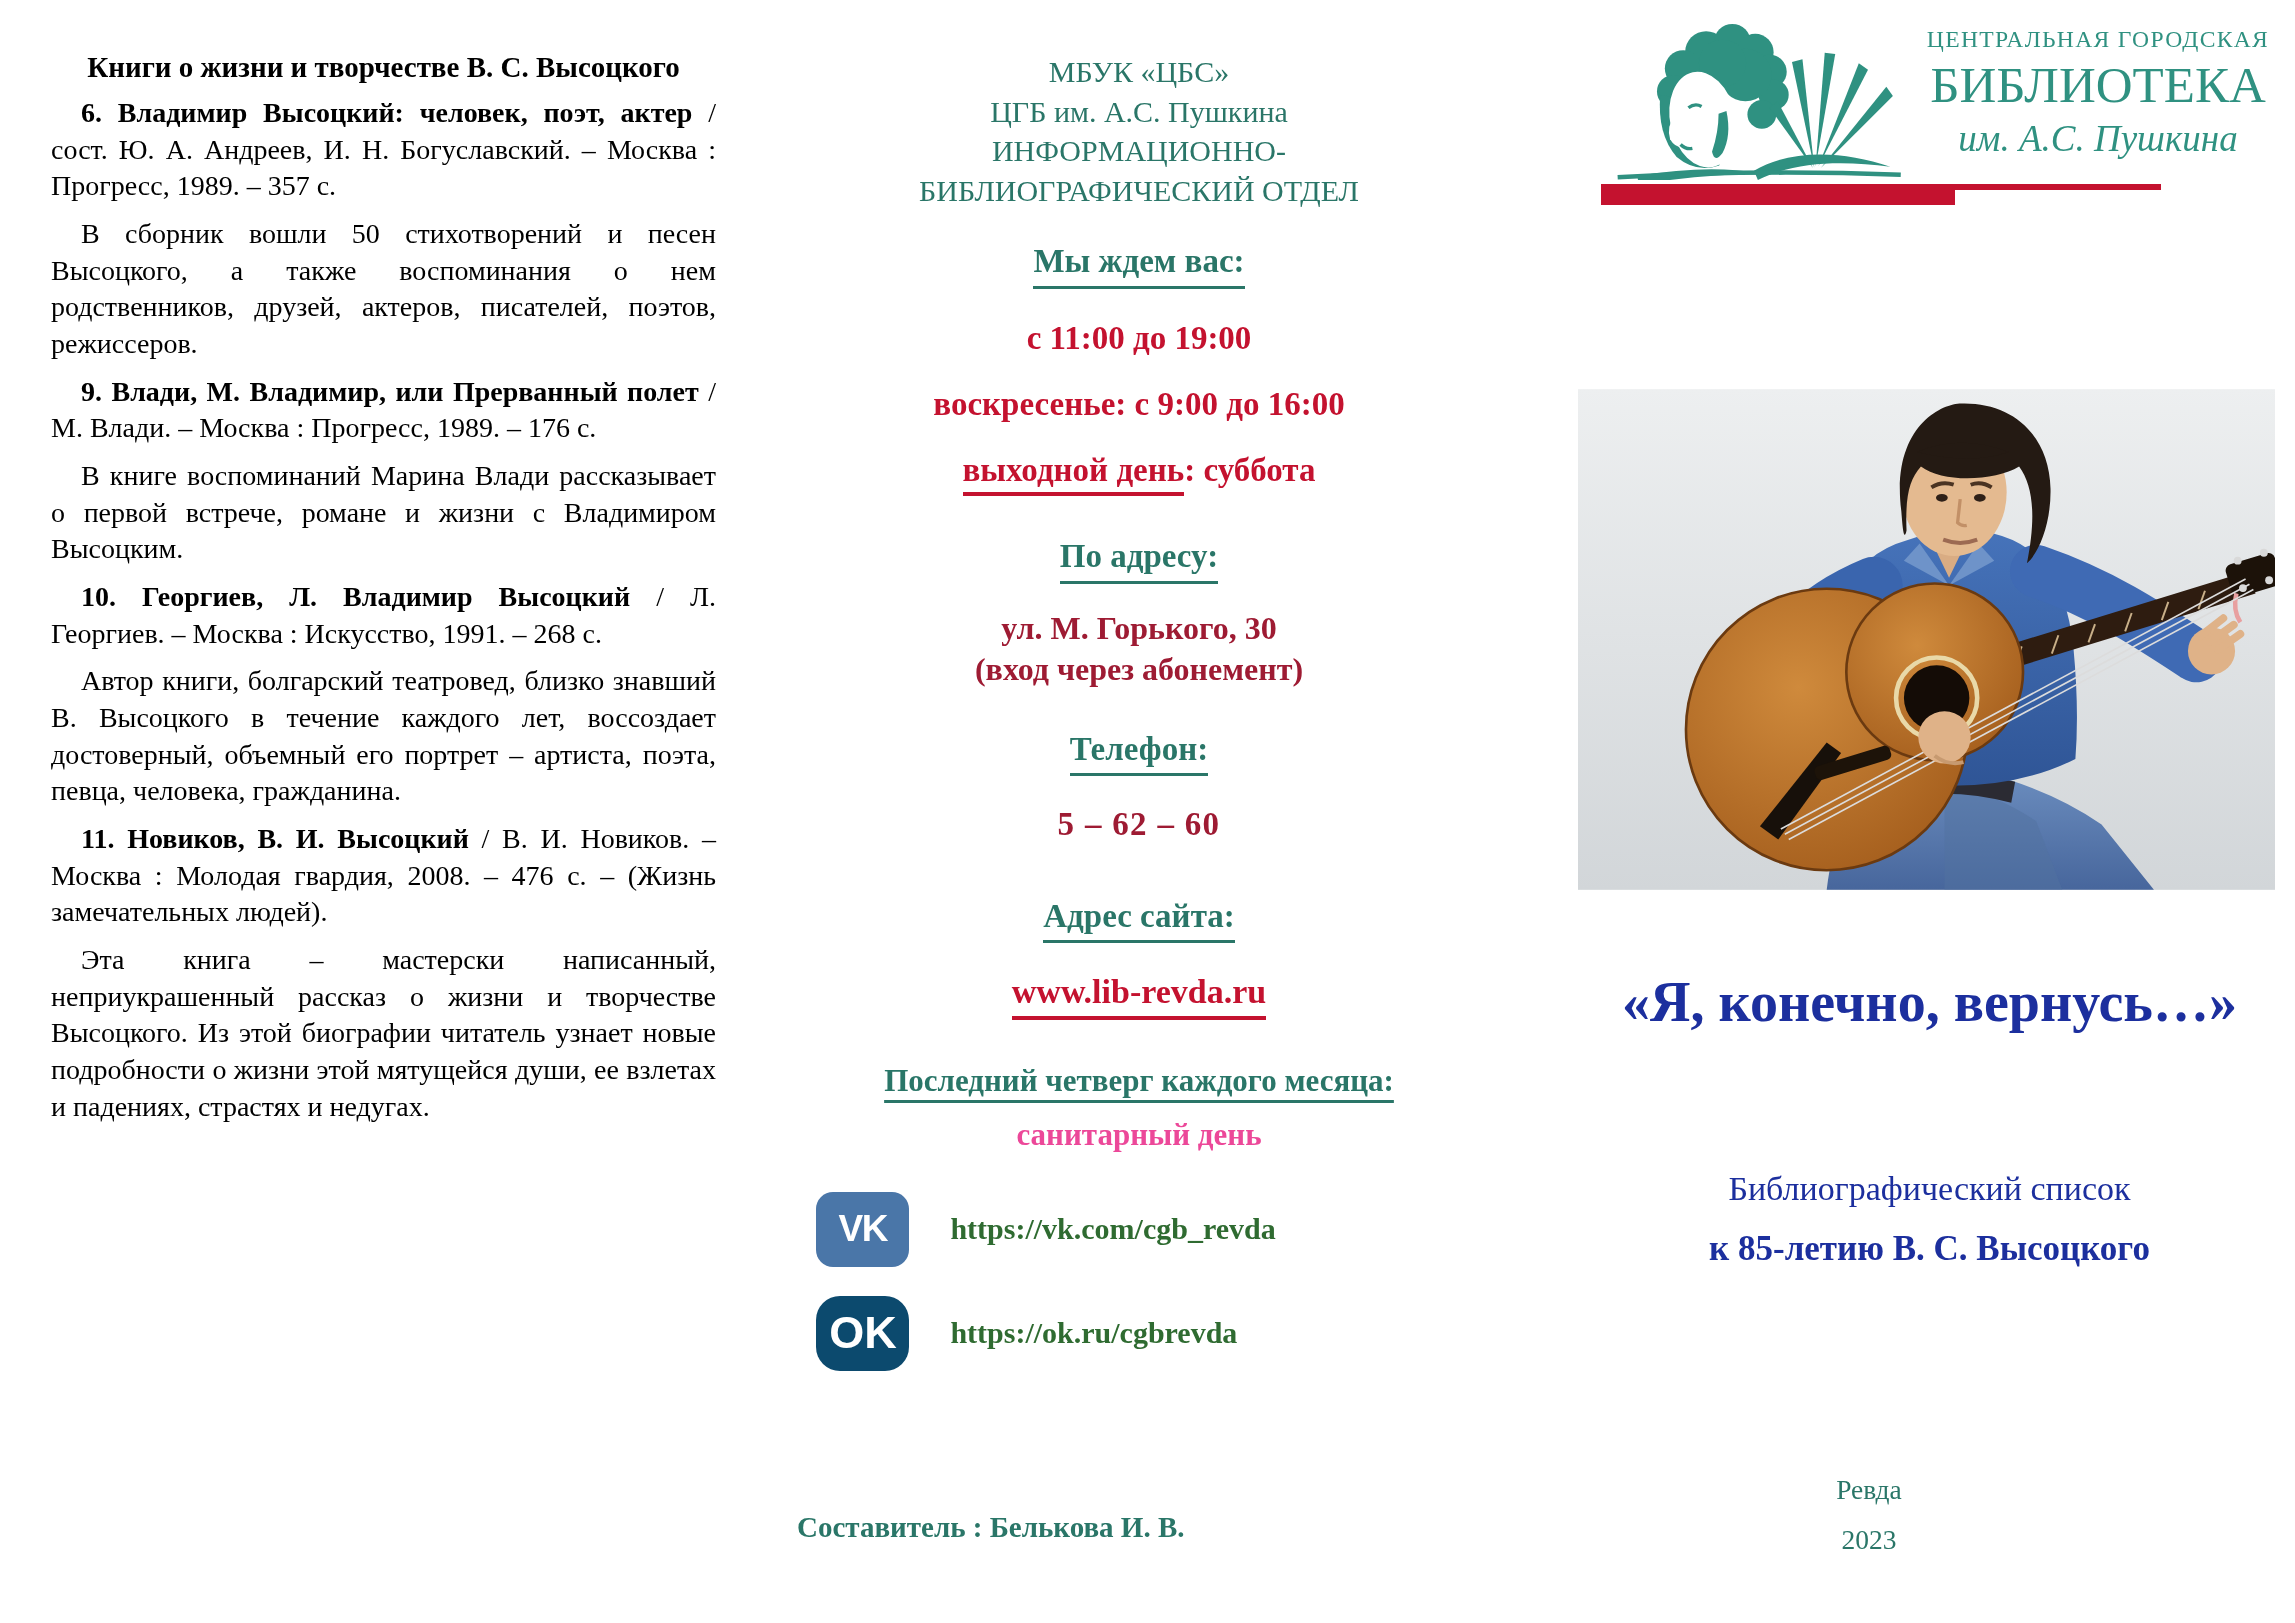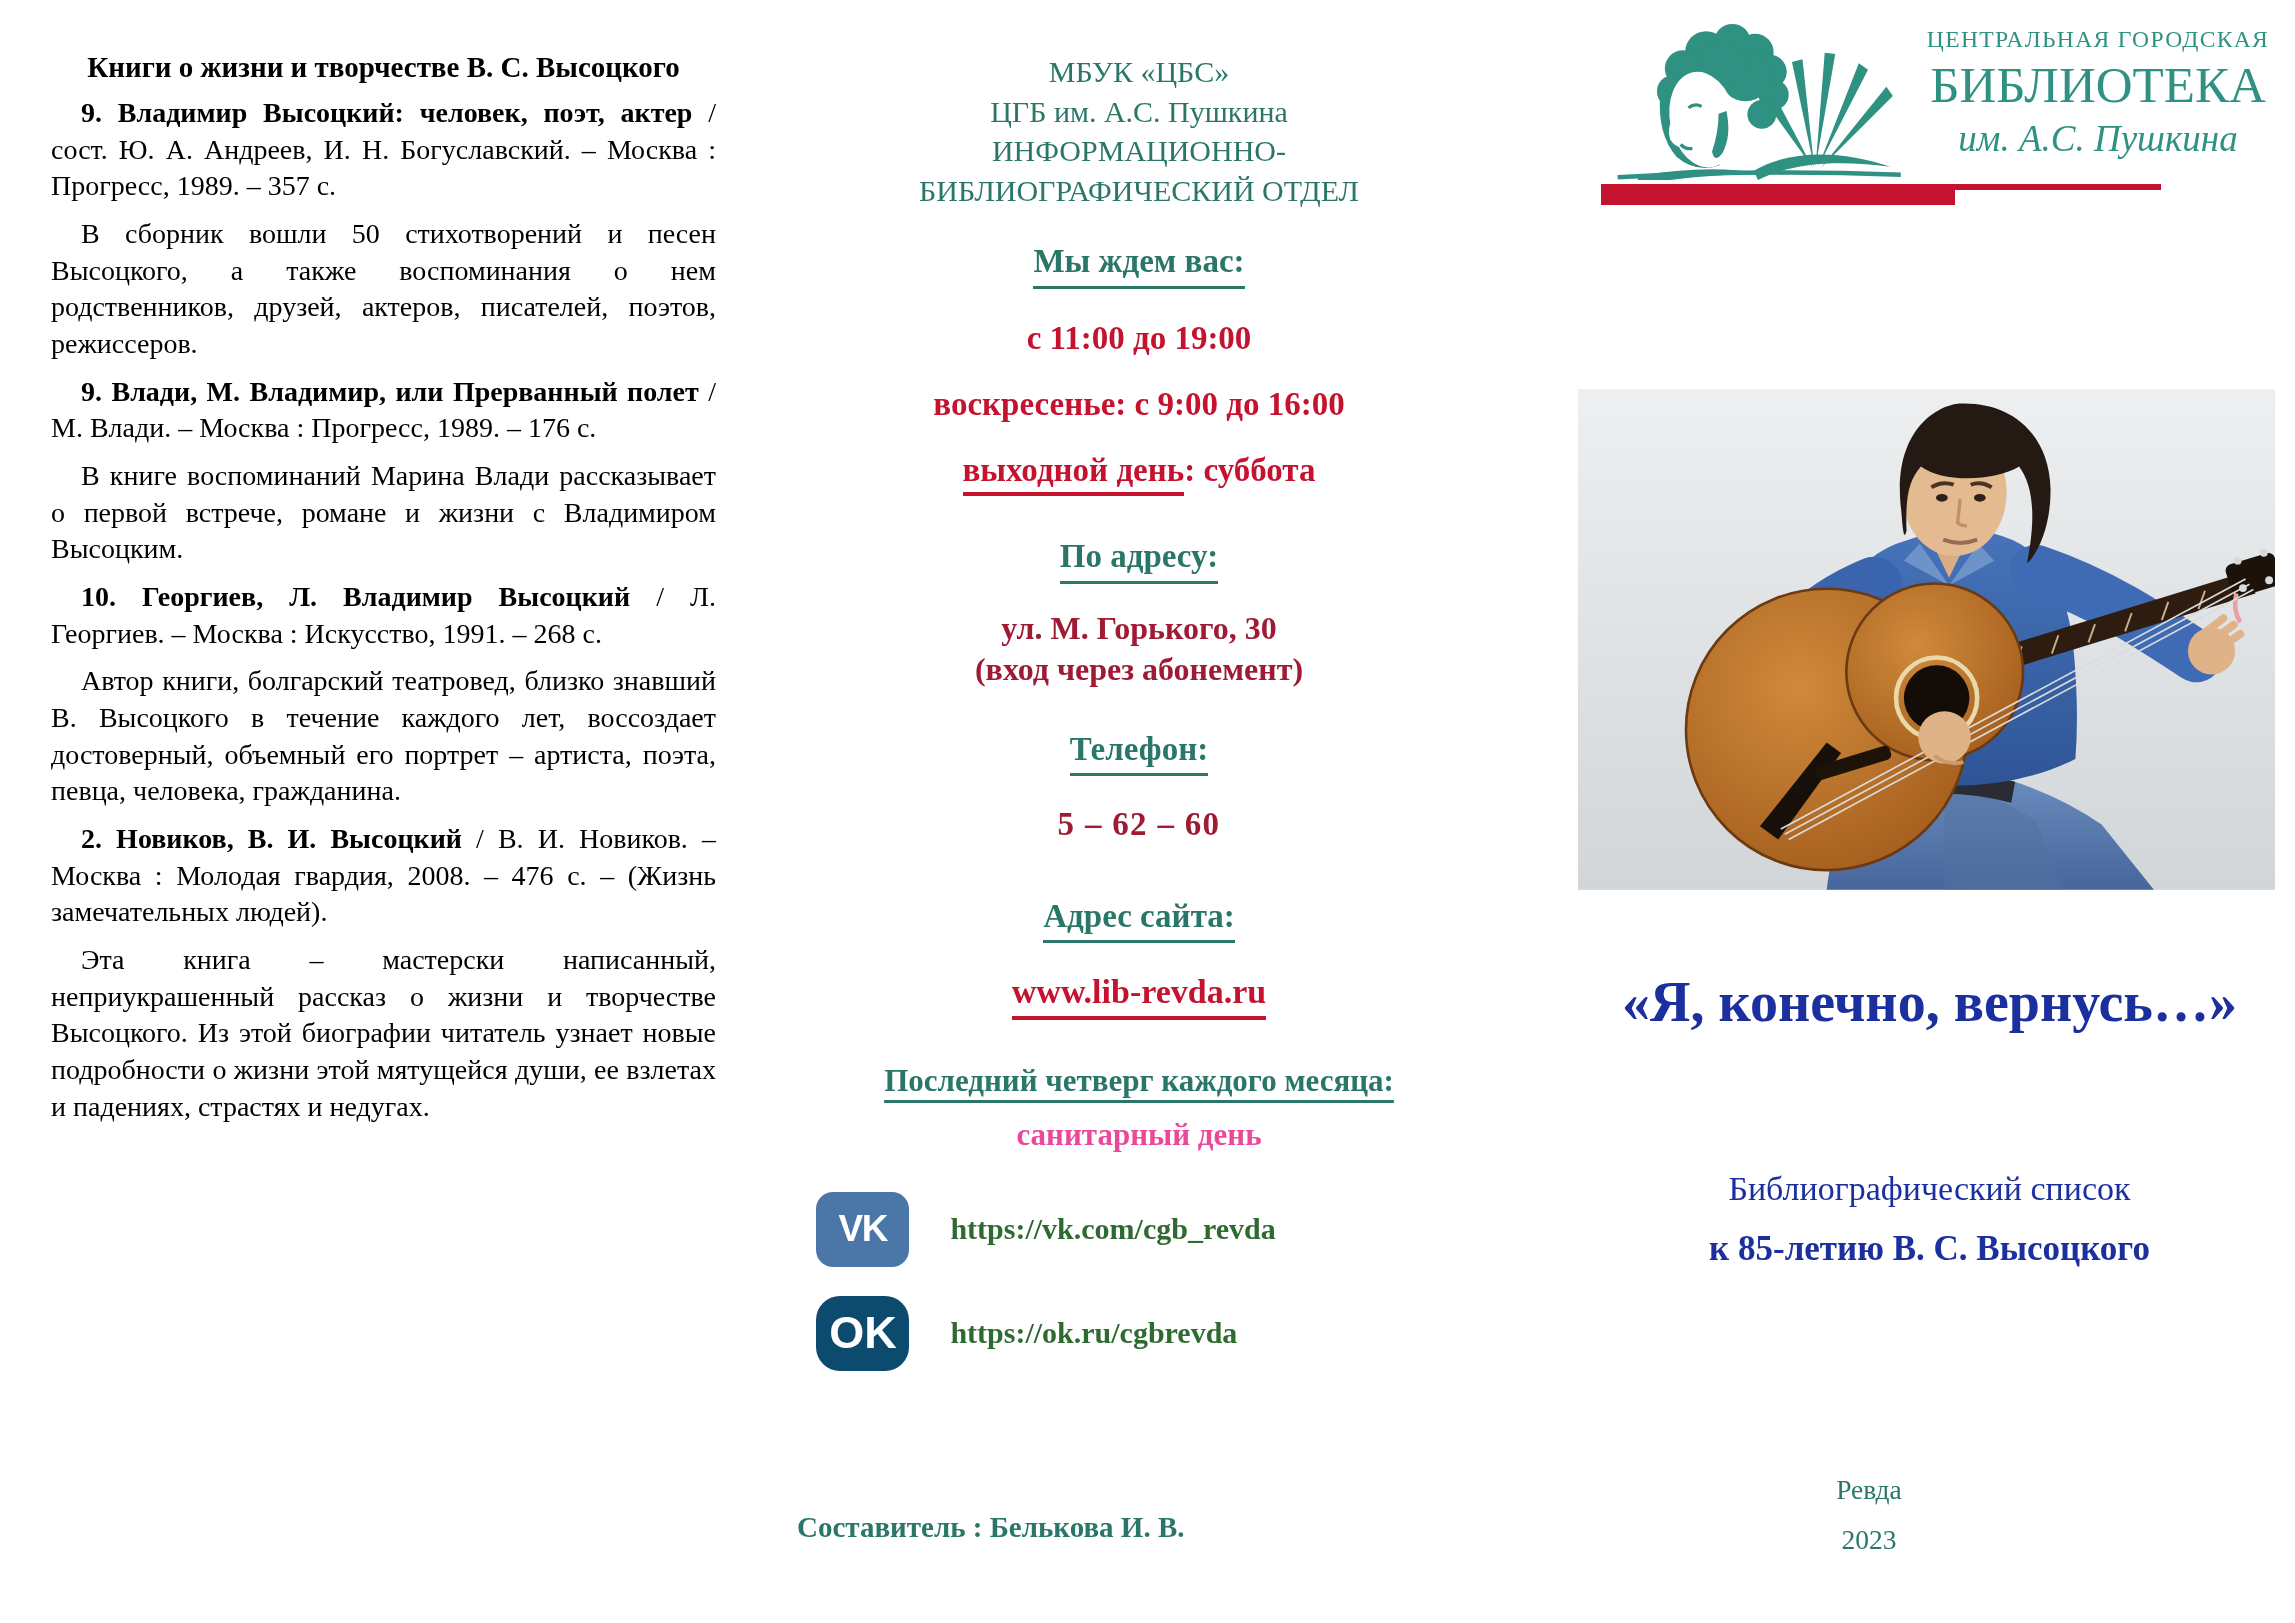--- a/index.html
+++ b/index.html
@@ -58,30 +58,30 @@
   .sub2 { position:absolute; left:0; top:1229px; width:723px; text-align:center; font-size:35px; font-weight:bold; color:#1c2f9e; }
   .cityyear { position:absolute; left:0; top:1465px; width:602px; text-align:center;
     font-size:27.5px; color:#2a7668; line-height:1.8; }
 </style>
 </head>
 <body>
 
 <div class="left-col">
   <div class="lc-title">Книги о жизни и творчестве В. С. Высоцкого</div>
 
-  <p class="para"><b>9. Владимир Высоцкий: человек, поэт, актер</b><span> / сост. Ю. А. Андреев, И. Н. Богуславский. – Москва : Прогресс, 1989. – 357 с.</span></p>
+  <p class="para"><b>6. Владимир Высоцкий: человек, поэт, актер</b><span> / сост. Ю. А. Андреев, И. Н. Богуславский. – Москва : Прогресс, 1989. – 357 с.</span></p>
   <p class="para">В сборник вошли 50 стихотворений и песен Высоцкого, а также воспоминания о нем родственников, друзей, актеров, писателей, поэтов, режиссеров.</p>
 
   <p class="para"><b>9. Влади, М. Владимир, или Прерванный полет</b><span> / М. Влади. – Москва : Прогресс, 1989. – 176 с.</span></p>
   <p class="para">В книге воспоминаний Марина Влади рассказывает о первой встрече, романе и жизни с Владимиром Высоцким.</p>
 
   <p class="para"><b>10. Георгиев, Л. Владимир Высоцкий</b><span> / Л. Георгиев. – Москва : Искусство, 1991. – 268 с.</span></p>
   <p class="para">Автор книги, болгарский театровед, близко знавший В. Высоцкого в течение каждого лет, воссоздает достоверный, объемный его портрет – артиста, поэта, певца, человека, гражданина.</p>
 
-  <p class="para"><b>2. Новиков, В. И. Высоцкий</b><span> / В. И. Новиков. – Москва : Молодая гвардия, 2008. – 476 с. – (Жизнь замечательных людей).</span></p>
+  <p class="para"><b>11. Новиков, В. И. Высоцкий</b><span> / В. И. Новиков. – Москва : Молодая гвардия, 2008. – 476 с. – (Жизнь замечательных людей).</span></p>
   <p class="para">Эта книга – мастерски написанный, неприукрашенный рассказ о жизни и творчестве Высоцкого. Из этой биографии читатель узнает новые подробности о жизни этой мятущейся души, ее взлетах и падениях, страстях и недугах.</p>
 </div>
 
 <div class="mid-col">
   <div class="org-line">МБУК «ЦБС»</div>
   <div class="org-line">ЦГБ им. А.С. Пушкина</div>
   <div class="org-line">ИНФОРМАЦИОННО-</div>
   <div class="org-line">БИБЛИОГРАФИЧЕСКИЙ ОТДЕЛ</div>
 
   <div class="teal-head"><span class="u-teal">Мы ждем вас:</span></div>

